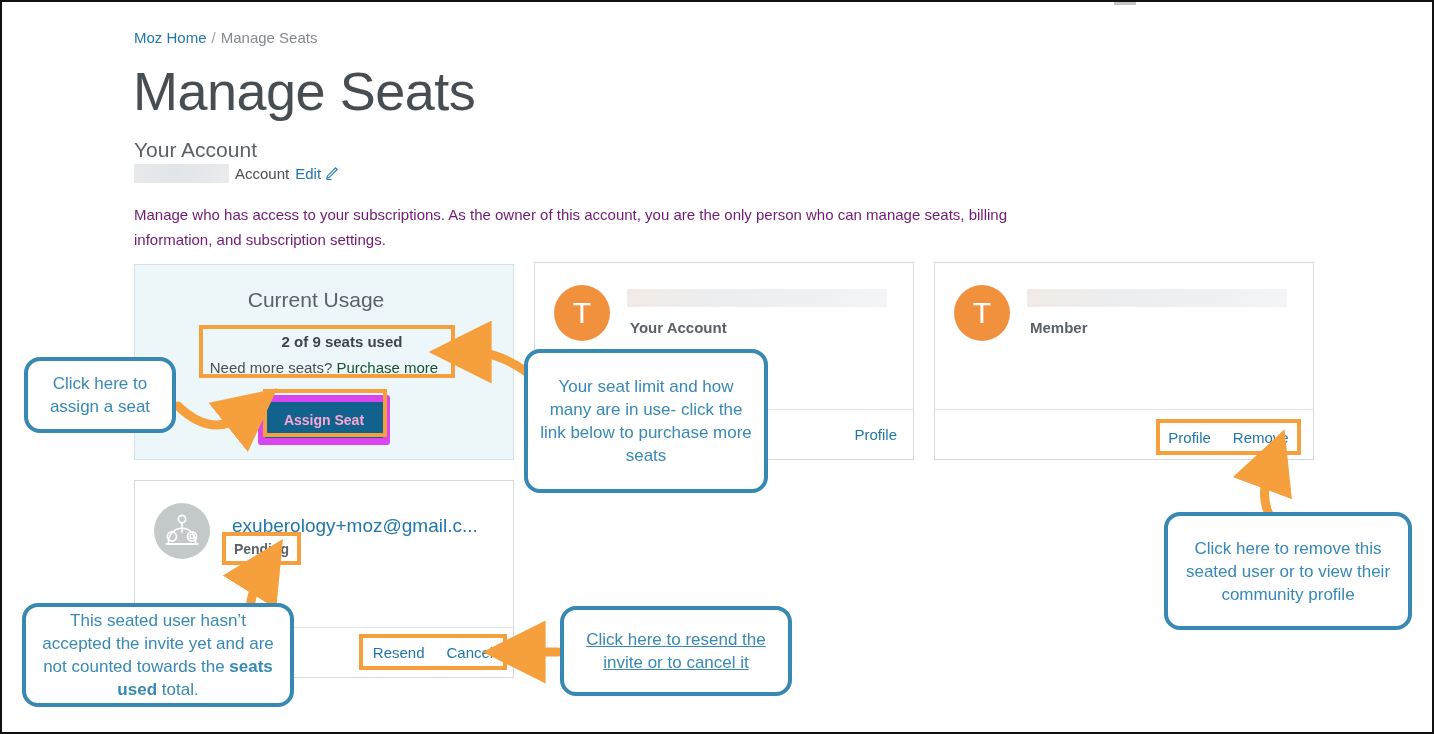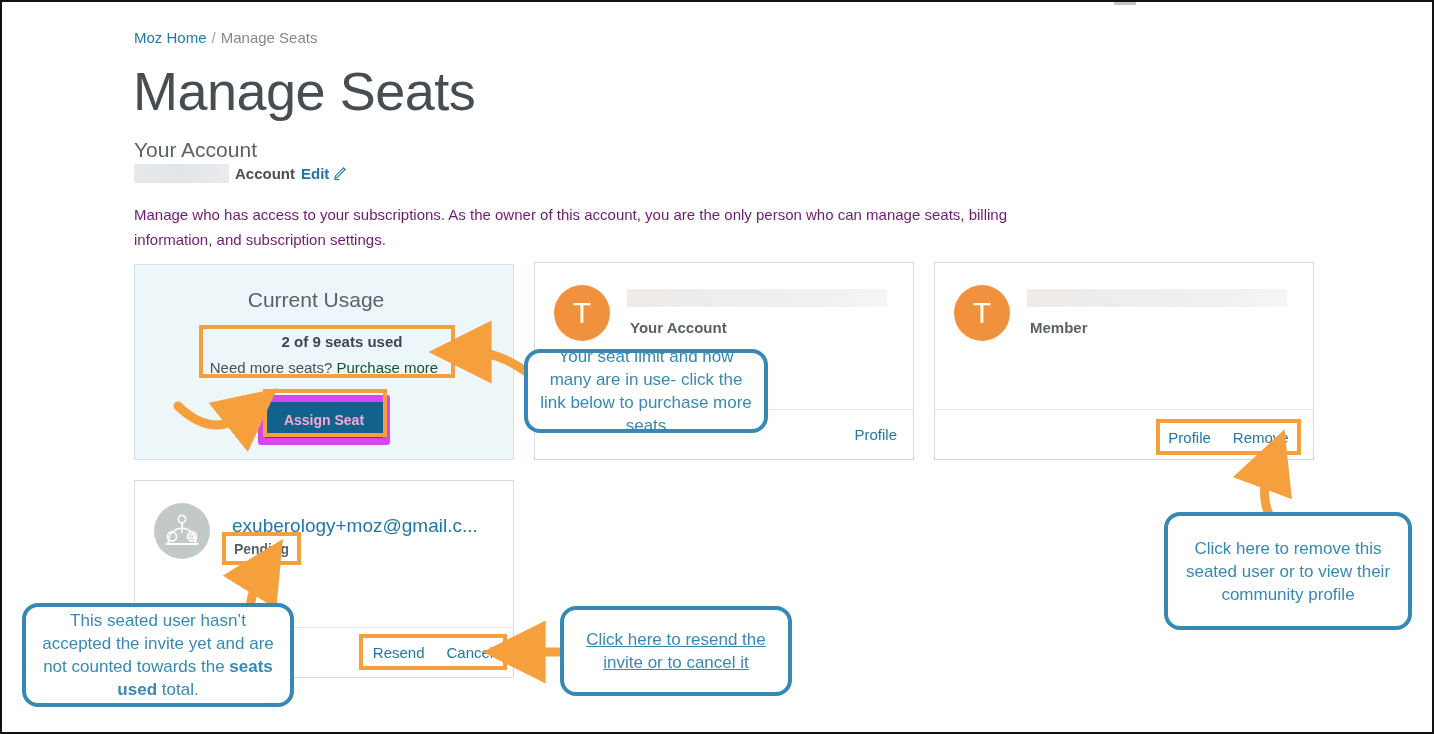--- a/index.html
+++ b/index.html
@@ -78,21 +78,20 @@
   .account-row {
     position: absolute;
     left: 132px;
     top: 161px;
     display: flex;
     align-items: center;
     height: 20px;
     font-size: 15px;
     color: #4a4f54;
     white-space: nowrap;
-    font-weight: bold;
   }
   .redacted-name {
     display: inline-block;
     width: 95px;
     height: 19px;
     background: linear-gradient(90deg, #e7e9eb 0%, #e2e5e8 45%, #e9ebed 100%);
     border-radius: 1px;
   }
   .account-row .acct-label {
     margin-left: 6px;
@@ -410,22 +409,23 @@
 
     <path d="M540 382 C505 352 482 350 468 350" fill="none" stroke="#f5a03c" stroke-width="9" stroke-linecap="round" marker-end="url(#ah)"></path>
 
     <path d="M1272 522 C1258 500 1262 482 1268 466" fill="none" stroke="#f5a03c" stroke-width="9" stroke-linecap="round" marker-end="url(#ah)"></path>
 
     <path d="M248 605 C250 592 254 580 259 572" fill="none" stroke="#f5a03c" stroke-width="9" stroke-linecap="round" marker-end="url(#ah)"></path>
 
     <path d="M556 650 C540 650 532 650 522 650" fill="none" stroke="#f5a03c" stroke-width="9" stroke-linecap="round" marker-end="url(#ah)"></path>
   </svg>
 
-
-  <div class="callout" style="left:522px; top:347px; width:244px; height:84px;">Your seat limit and how many are in use- click the link below to purchase more seats</div>
+  <div class="callout" style="left:22px; top:355px; width:152px; height:76px;">Click here to assign a seat</div>
+
+  <div class="callout" style="left:522px; top:347px; width:244px; height:144px;">Your seat limit and how many are in use- click the link below to purchase more seats</div>
 
   <div class="callout" style="left:1162px; top:510px; width:248px; height:118px;">Click here to remove this seated user or to view their community profile</div>
 
   <div class="callout" style="left:558px; top:604px; width:232px; height:90px;text-decoration:underline;">Click here to resend the invite or to cancel it</div>
 
   <div class="callout" style="left:20px; top:601px; width:272px; height:104px;">
     <div>
       <span>This seated user hasn’t accepted the invite yet and are not counted towards the </span><b>seats used</b><span> total.</span>
     </div>
   </div>

